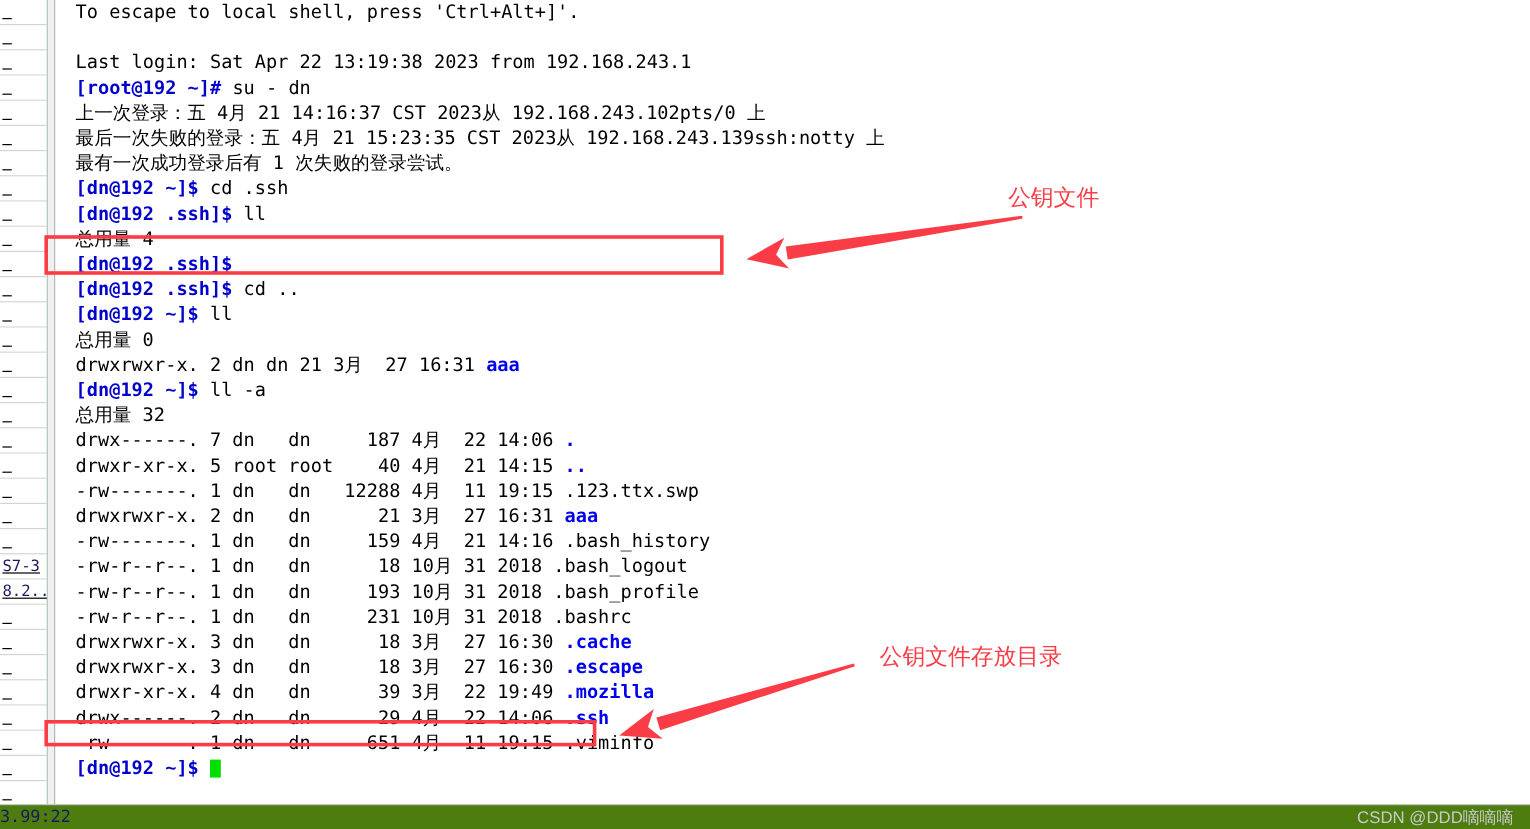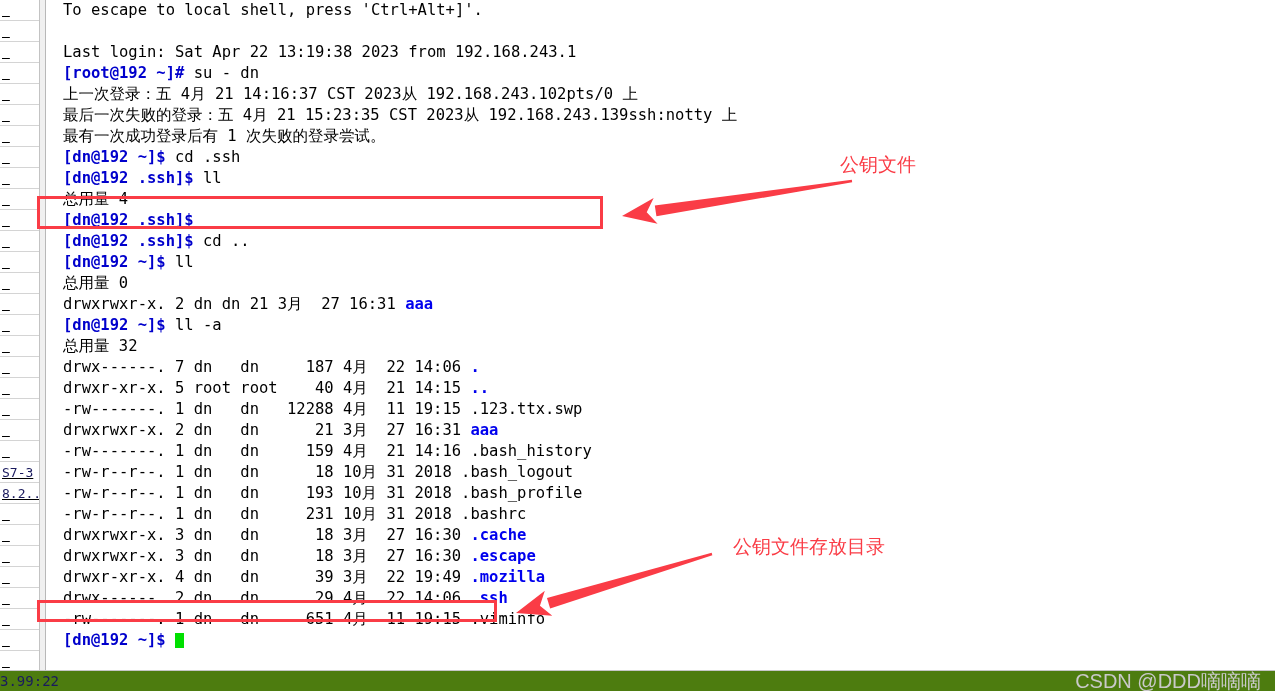--- a/index.html
+++ b/index.html
@@ -110,21 +110,21 @@
     font-size: 14px;
     color: #1a1a5e;
     line-height: 21px;
     white-space: nowrap;
   }
   .watermark {
     position: absolute;
     right: 14px;
     top: 0;
     font-family: "Liberation Sans", sans-serif;
-    font-size: 20px;
+    font-size: 14px;
     color: #c9c9c9;
     line-height: 21px;
     white-space: nowrap;
   }
 
   
   .overlay {
     position: absolute;
     left: 0;
     top: 0;

